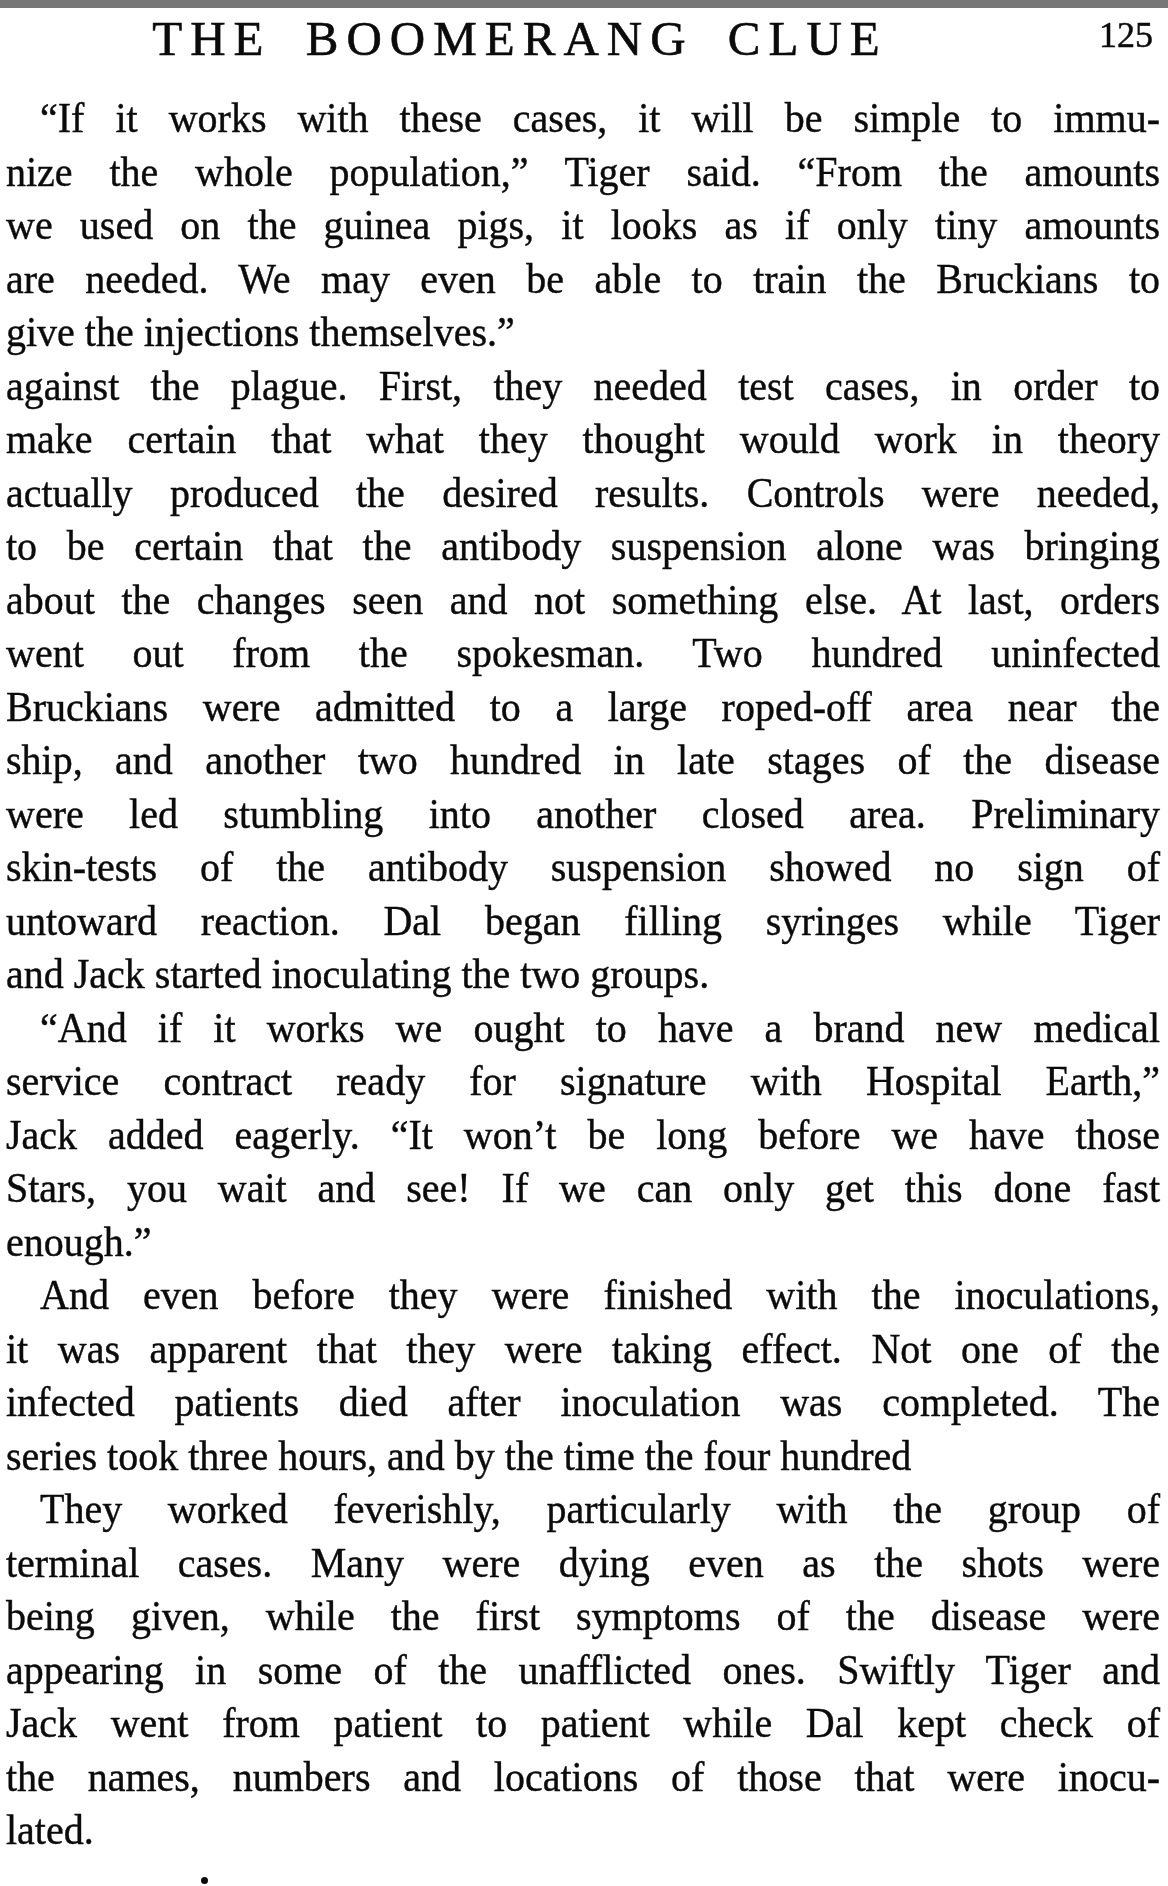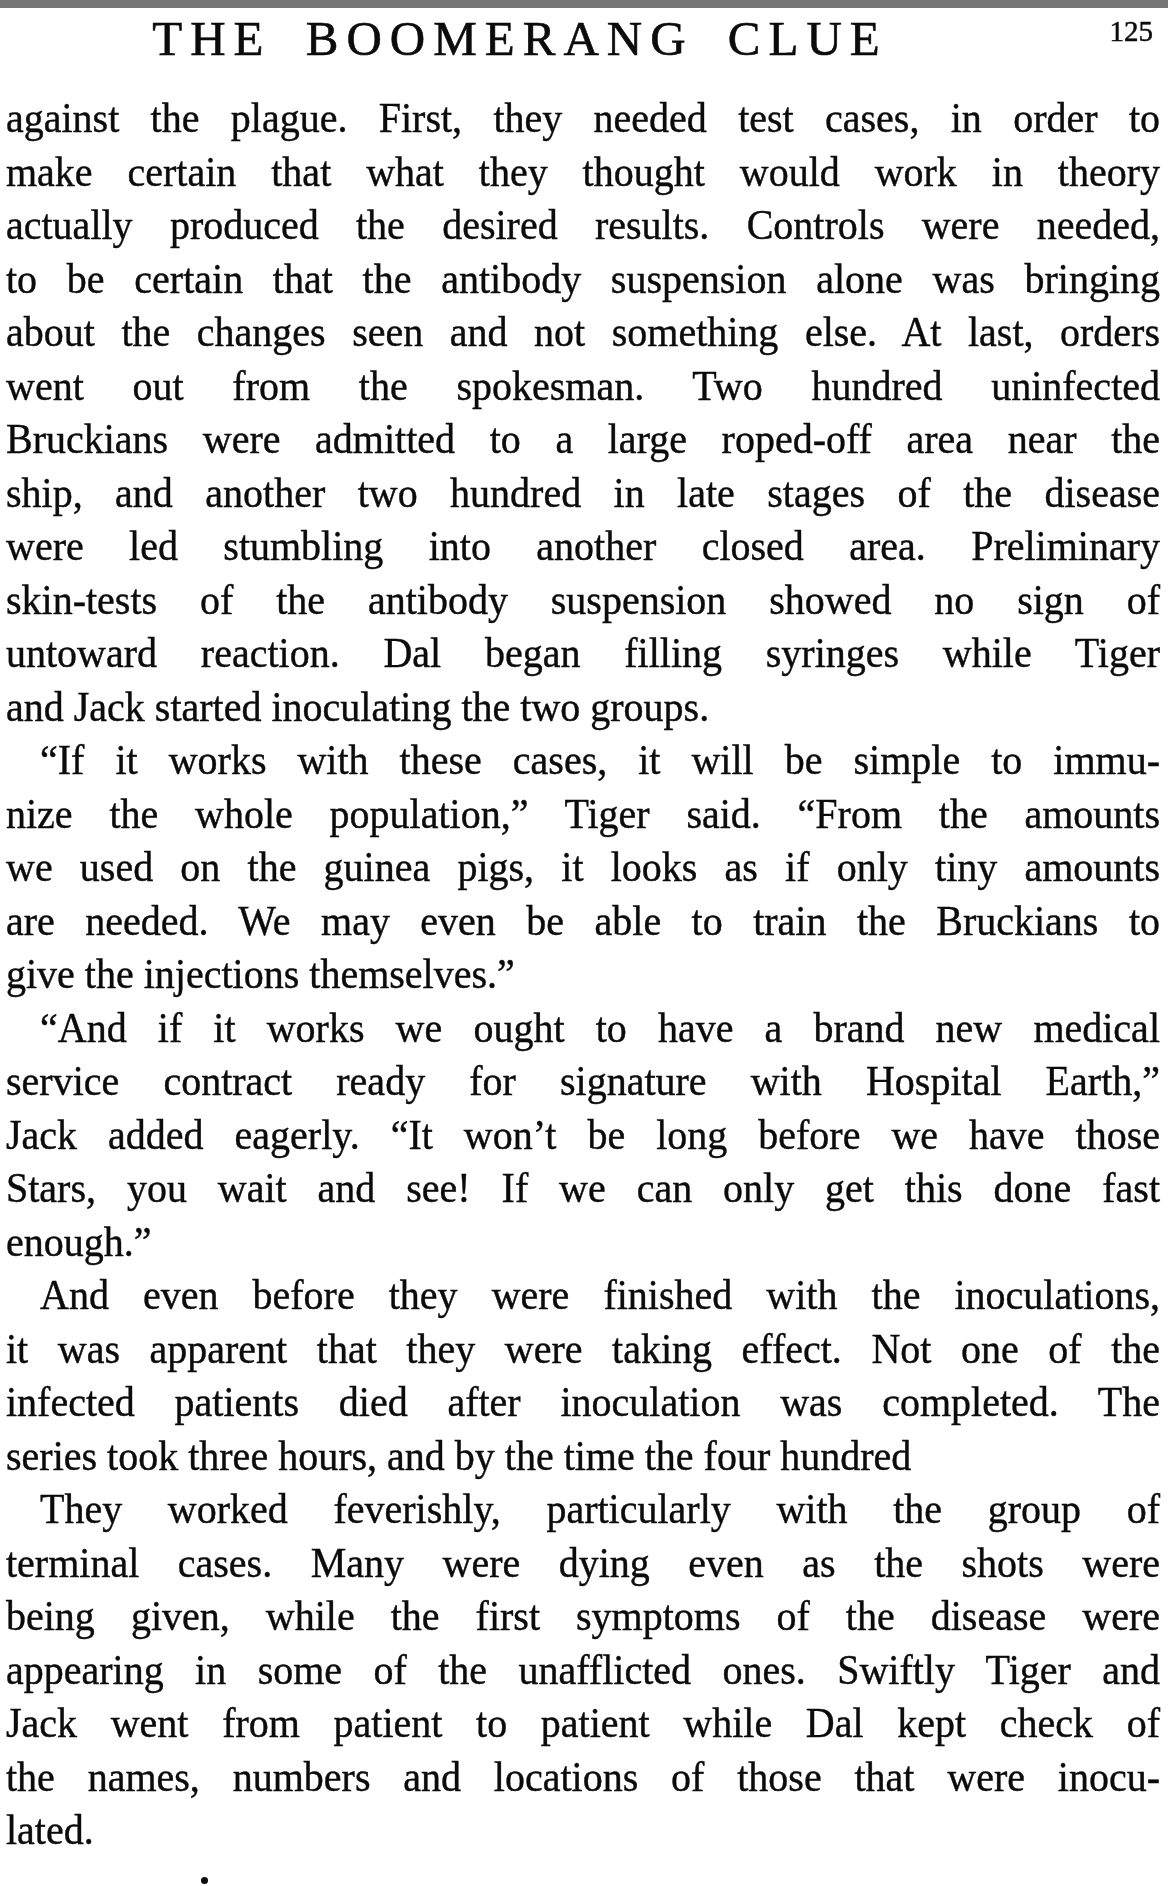--- a/index.html
+++ b/index.html
@@ -38,21 +38,21 @@
     line-height: 1;
     letter-spacing: 8px;
     word-spacing: 14px;
     -webkit-text-stroke: 0.6px var(--ink);
     white-space: nowrap;
   }
   .page-number {
     position: absolute;
     right: 15px;
     top: 9px;
-    font-size: 29px;
+    font-size: 36px;
     line-height: 1;
     -webkit-text-stroke: 0.5px var(--ink);
   }
   .page-body {
     position: absolute;
     top: 83px;
     left: 6px;
     width: 1154px;
   }
   .paragraph {
@@ -87,39 +87,39 @@
 </head>
 <body>
 
 <div class="page">
   <div class="header">
     <div class="running-title">THE BOOMERANG CLUE</div>
     <div class="page-number">125</div>
   </div>
   <div class="page-body" id="page-body">
       <div class="paragraph">
+        <div class="line indent">“If it works with these cases, it will be simple to immu-</div>
+        <div class="line">nize the whole population,” Tiger said. “From the amounts</div>
+        <div class="line">we used on the guinea pigs, it looks as if only tiny amounts</div>
+        <div class="line">are needed. We may even be able to train the Bruckians to</div>
+        <div class="line last">give the injections themselves.”</div>
+      </div>
+      <div class="paragraph">
         <div class="line">against the plague. First, they needed test cases, in order to</div>
         <div class="line">make certain that what they thought would work in theory</div>
         <div class="line">actually produced the desired results. Controls were needed,</div>
         <div class="line">to be certain that the antibody suspension alone was bringing</div>
         <div class="line">about the changes seen and not something else. At last, orders</div>
         <div class="line">went out from the spokesman. Two hundred uninfected</div>
         <div class="line">Bruckians were admitted to a large roped-off area near the</div>
         <div class="line">ship, and another two hundred in late stages of the disease</div>
         <div class="line">were led stumbling into another closed area. Preliminary</div>
         <div class="line">skin-tests of the antibody suspension showed no sign of</div>
         <div class="line">untoward reaction. Dal began filling syringes while Tiger</div>
         <div class="line last">and Jack started inoculating the two groups.</div>
-      </div>
-      <div class="paragraph">
-        <div class="line indent">“If it works with these cases, it will be simple to immu-</div>
-        <div class="line">nize the whole population,” Tiger said. “From the amounts</div>
-        <div class="line">we used on the guinea pigs, it looks as if only tiny amounts</div>
-        <div class="line">are needed. We may even be able to train the Bruckians to</div>
-        <div class="line last">give the injections themselves.”</div>
       </div>
       <div class="paragraph">
         <div class="line indent">“And if it works we ought to have a brand new medical</div>
         <div class="line">service contract ready for signature with Hospital Earth,”</div>
         <div class="line">Jack added eagerly. “It won’t be long before we have those</div>
         <div class="line">Stars, you wait and see! If we can only get this done fast</div>
         <div class="line last">enough.”</div>
       </div>
       <div class="paragraph">
         <div class="line indent">And even before they were finished with the inoculations,</div>

